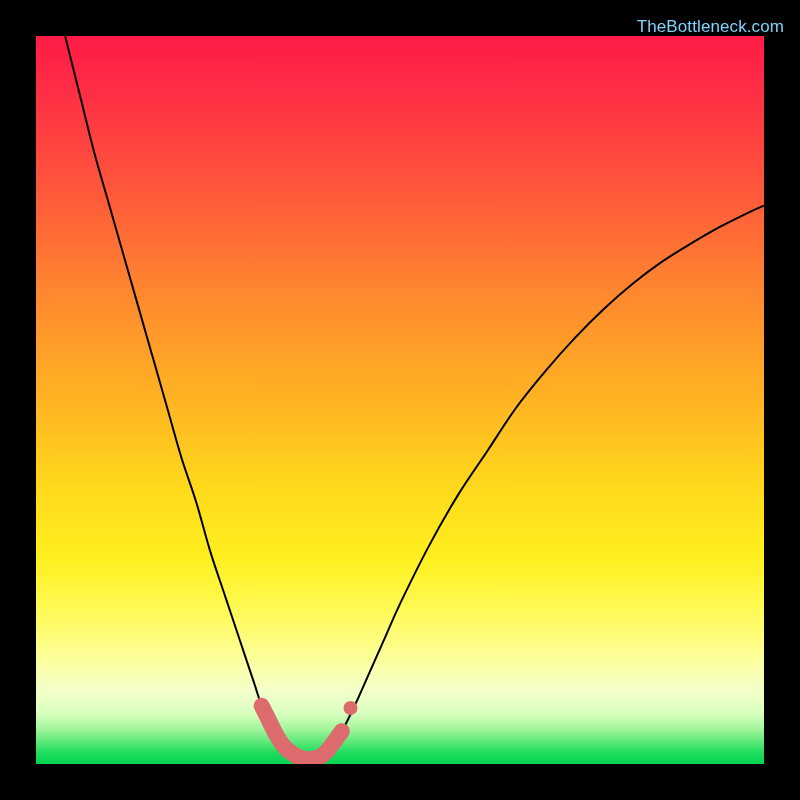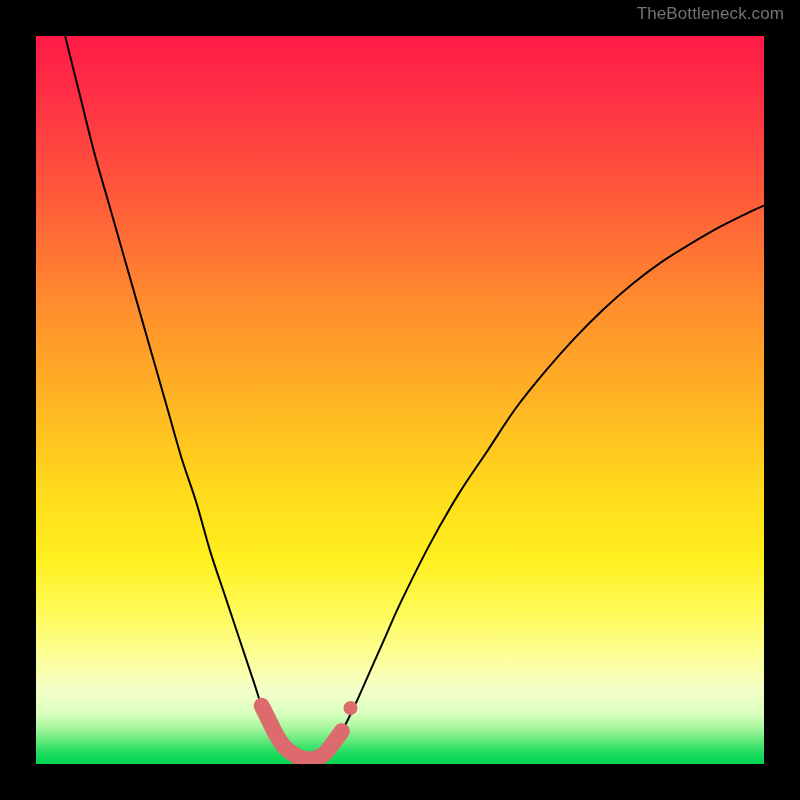--- a/index.html
+++ b/index.html
@@ -49,23 +49,23 @@
       #1edc5e 98.5%,
       #05d352 100%
     );
   }
   .svg-layer {
     position: absolute;
     inset: 0;
   }
   .watermark {
     position: absolute;
-    top: 4px;
+    top: 17px;
     right: 16px;
-    color: #737373;
+    color: #7dd3fc;
     font-size: 17px;
     letter-spacing: 0.1px;
     font-family: Arial, Helvetica, sans-serif;
   }
 </style>
 </head>
 <body>
 
 <div class="frame">
 

